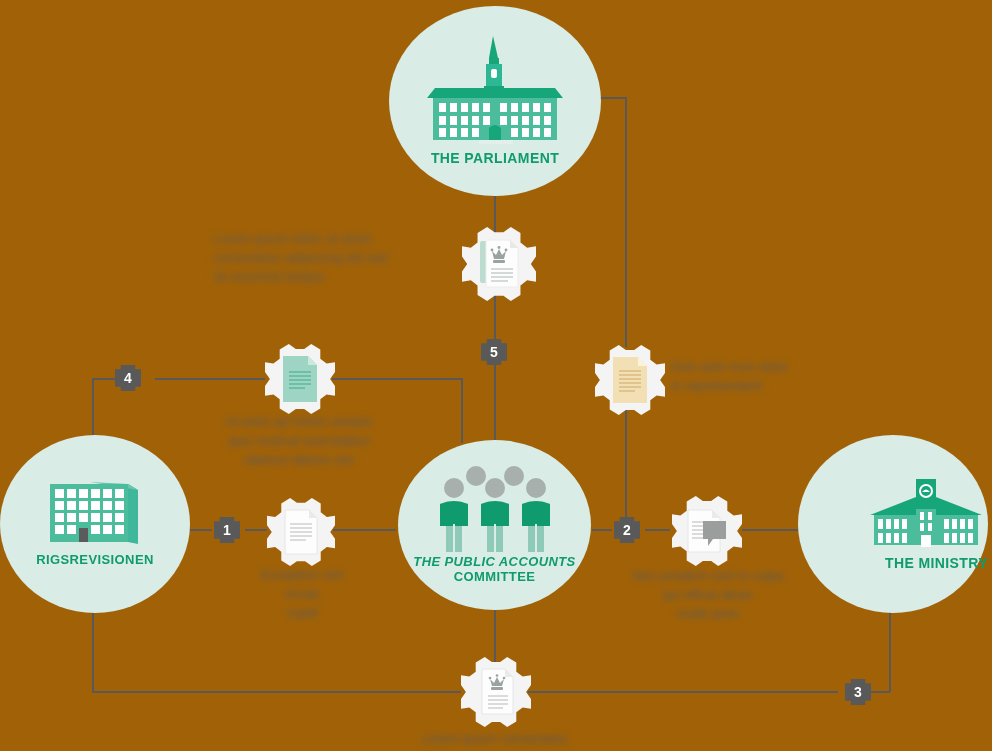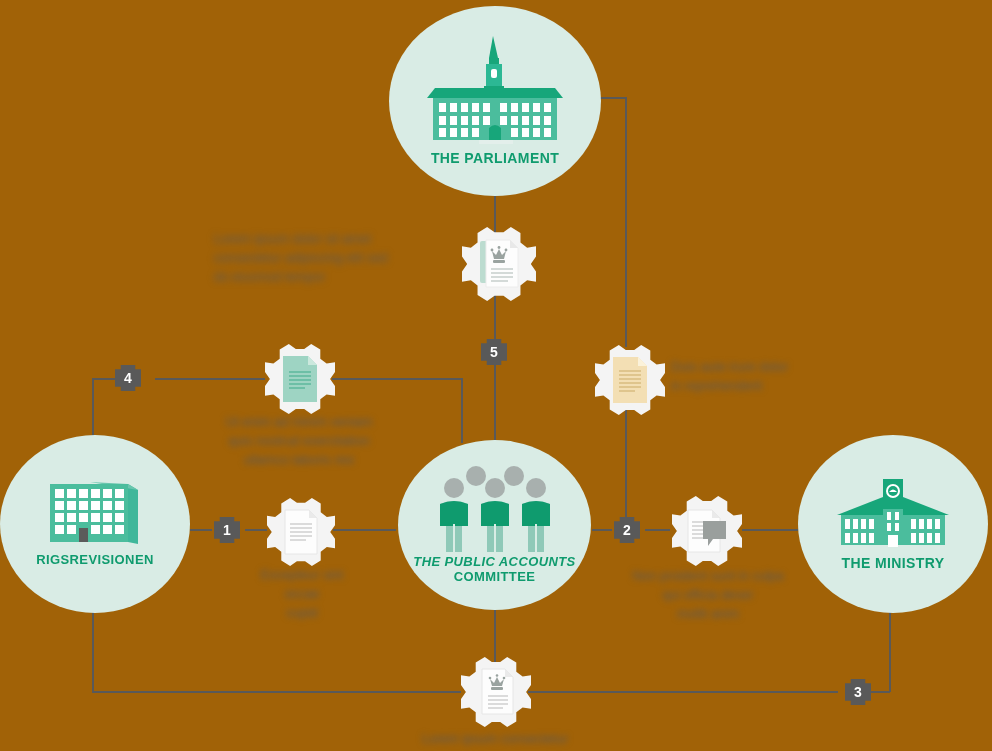--- a/index.html
+++ b/index.html
@@ -253,21 +253,21 @@
           <path d="M91 38 Q105 32 119 38 L119 58 L113 58 L113 86 L97 86 L97 58 L91 58 Z" fill="#8fc9b8"></path>
           <path d="M91 38 Q105 32 119 38 L119 60 L91 60 Z" fill="#0f9b6e"></path>
           <rect x="104" y="58" width="2" height="28" fill="#d9ece5"></rect>
         </g>
       </svg>
     </span>
     <div class="node-label" style="font-size:13px;font-style:italic;">THE PUBLIC ACCOUNTS</div>
     <div class="node-label" style="font-size:13px;text-align:right;">COMMITTEE</div>
   </div>
 
-  <div class="node" style="left:798px; top:435px; width:190px; height:178px;">
+  <div class="node" style="left:798px; top:435px; width:190px; height:178px;align-items:flex-end;">
     <span style="margin-bottom:4px;">
       <svg width="124" height="74" viewBox="0 0 124 74">
 
         <rect x="52" y="2" width="20" height="30" fill="#17a67a"></rect>
         <circle cx="62" cy="14" r="7" fill="#ffffff"></circle>
         <circle cx="62" cy="14" r="5" fill="#17a67a"></circle>
         <path d="M58 15 Q62 10 66 15 Z" fill="#ffffff"></path>
 
         <path d="M6 38 L52 20 L52 38 Z" fill="#17a67a"></path>
         <path d="M118 38 L72 20 L72 38 Z" fill="#17a67a"></path>

